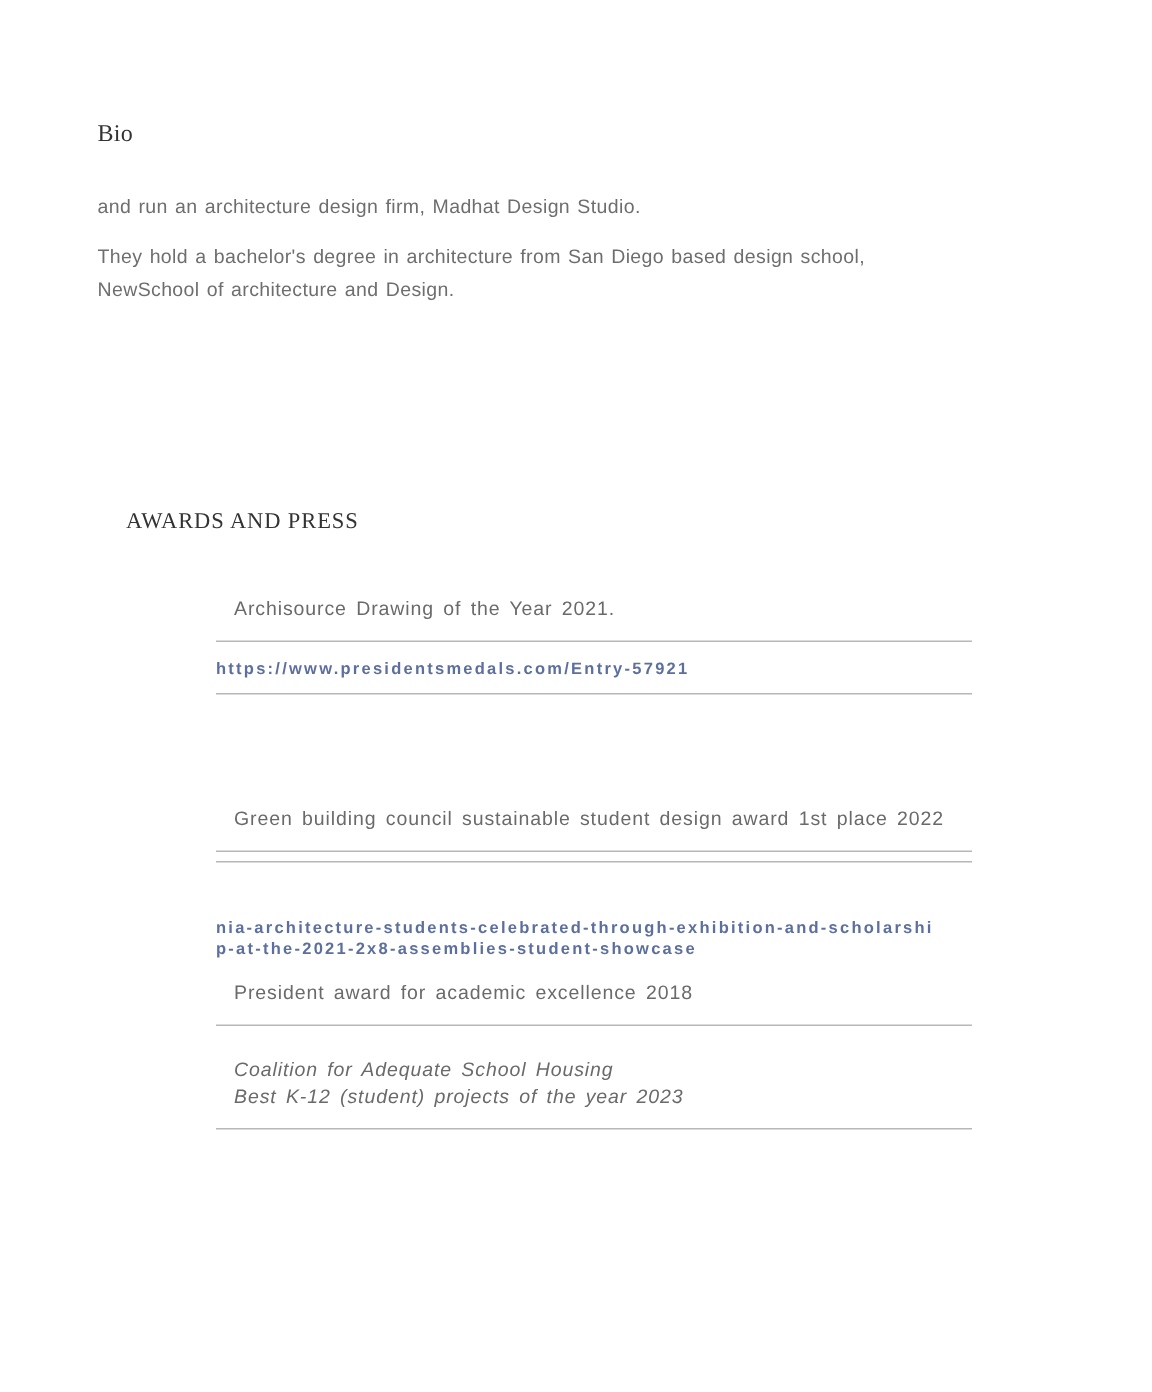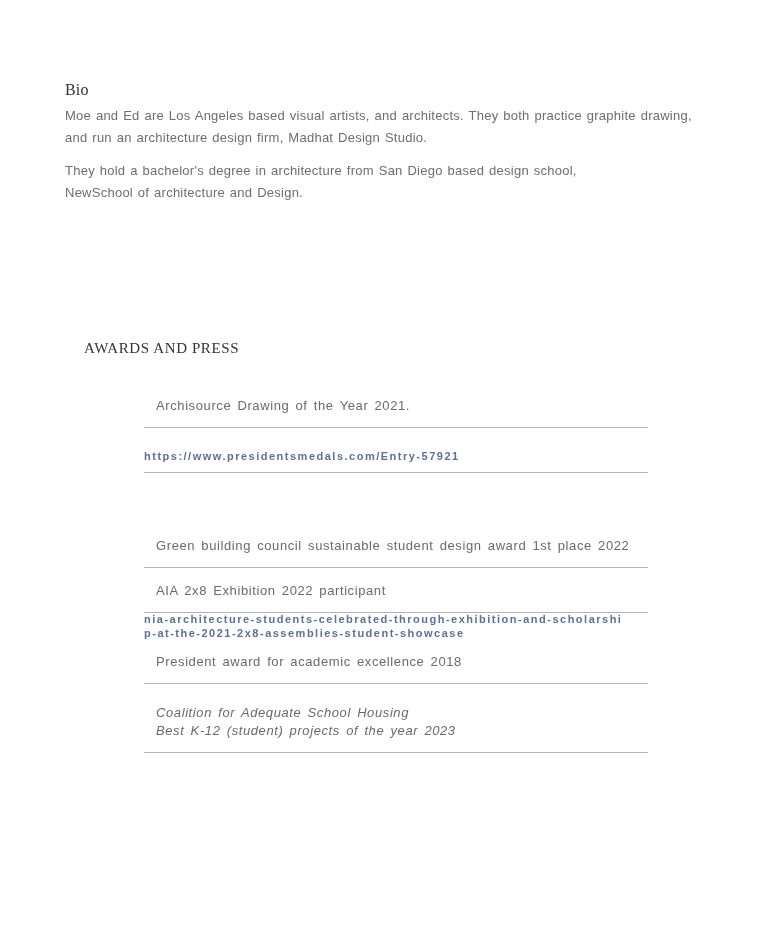--- a/index.html
+++ b/index.html
@@ -83,21 +83,21 @@
     font-size: 11px;
     font-weight: 700;
     line-height: 14px;
     letter-spacing: 1.5px;
     word-spacing: 1px;
     color: #5c6f9e;
     text-decoration: none;
     cursor: pointer;
     white-space: nowrap;
   }
-  .block-2 .award-link { margin-top: 17px; }
+  .block-2 .award-link { margin-top: 7px; }
   .block-5 .award-link { margin-top: 0; }
   .block-5 .award-text { margin-top: 12px; }
 
   .rule {
     height: 1px;
     background: #b7b7b7;
     border: 0;
     margin: 0;
     width: 504px;
   }
@@ -109,21 +109,21 @@
   .block-6 .rule { margin-top: 6px; }
 </style>
 </head>
 <body>
 
 <div class="page">
 
   <section>
     <h2 class="bio-heading">Bio</h2>
 
-    <p class="bio-paragraph bio-p1"><span>Moe and Ed are Los Angeles based visual artists, and architects. They both practice graphite drawing,</span><br><span>and run an architecture design firm, Madhat Design Studio.</span></p>
+    <p class="bio-paragraph bio-p1"><br><span>and run an architecture design firm, Madhat Design Studio.</span></p>
 
     <p class="bio-paragraph bio-p2"><span>They hold a bachelor's degree in architecture from San Diego based design school,</span><br><span>NewSchool of architecture and Design.</span></p>
   </section>
 
   <section>
     <h2 class="awards-heading">AWARDS AND PRESS</h2>
 
     <div class="awards-col">
 
       <div class="award-block block-1">
@@ -135,21 +135,20 @@
         <a class="award-link">https://www.presidentsmedals.com/Entry-57921</a>
         <div class="rule"></div>
       </div>
 
       <div class="award-block block-3">
         <p class="award-text">Green building council sustainable student design award 1st place 2022</p>
         <div class="rule"></div>
       </div>
 
       <div class="award-block block-4">
-        <p class="award-text">AIA 2x8 Exhibition 2022 participant</p>
         <div class="rule"></div>
       </div>
 
       <div class="award-block block-5">
         <a class="award-link"><br><span>nia-architecture-students-celebrated-through-exhibition-and-scholarshi</span><br><span>p-at-the-2021-2x8-assemblies-student-showcase</span></a>
         <p class="award-text">President award for academic excellence 2018</p>
         <div class="rule"></div>
       </div>
 
       <div class="award-block block-6">

